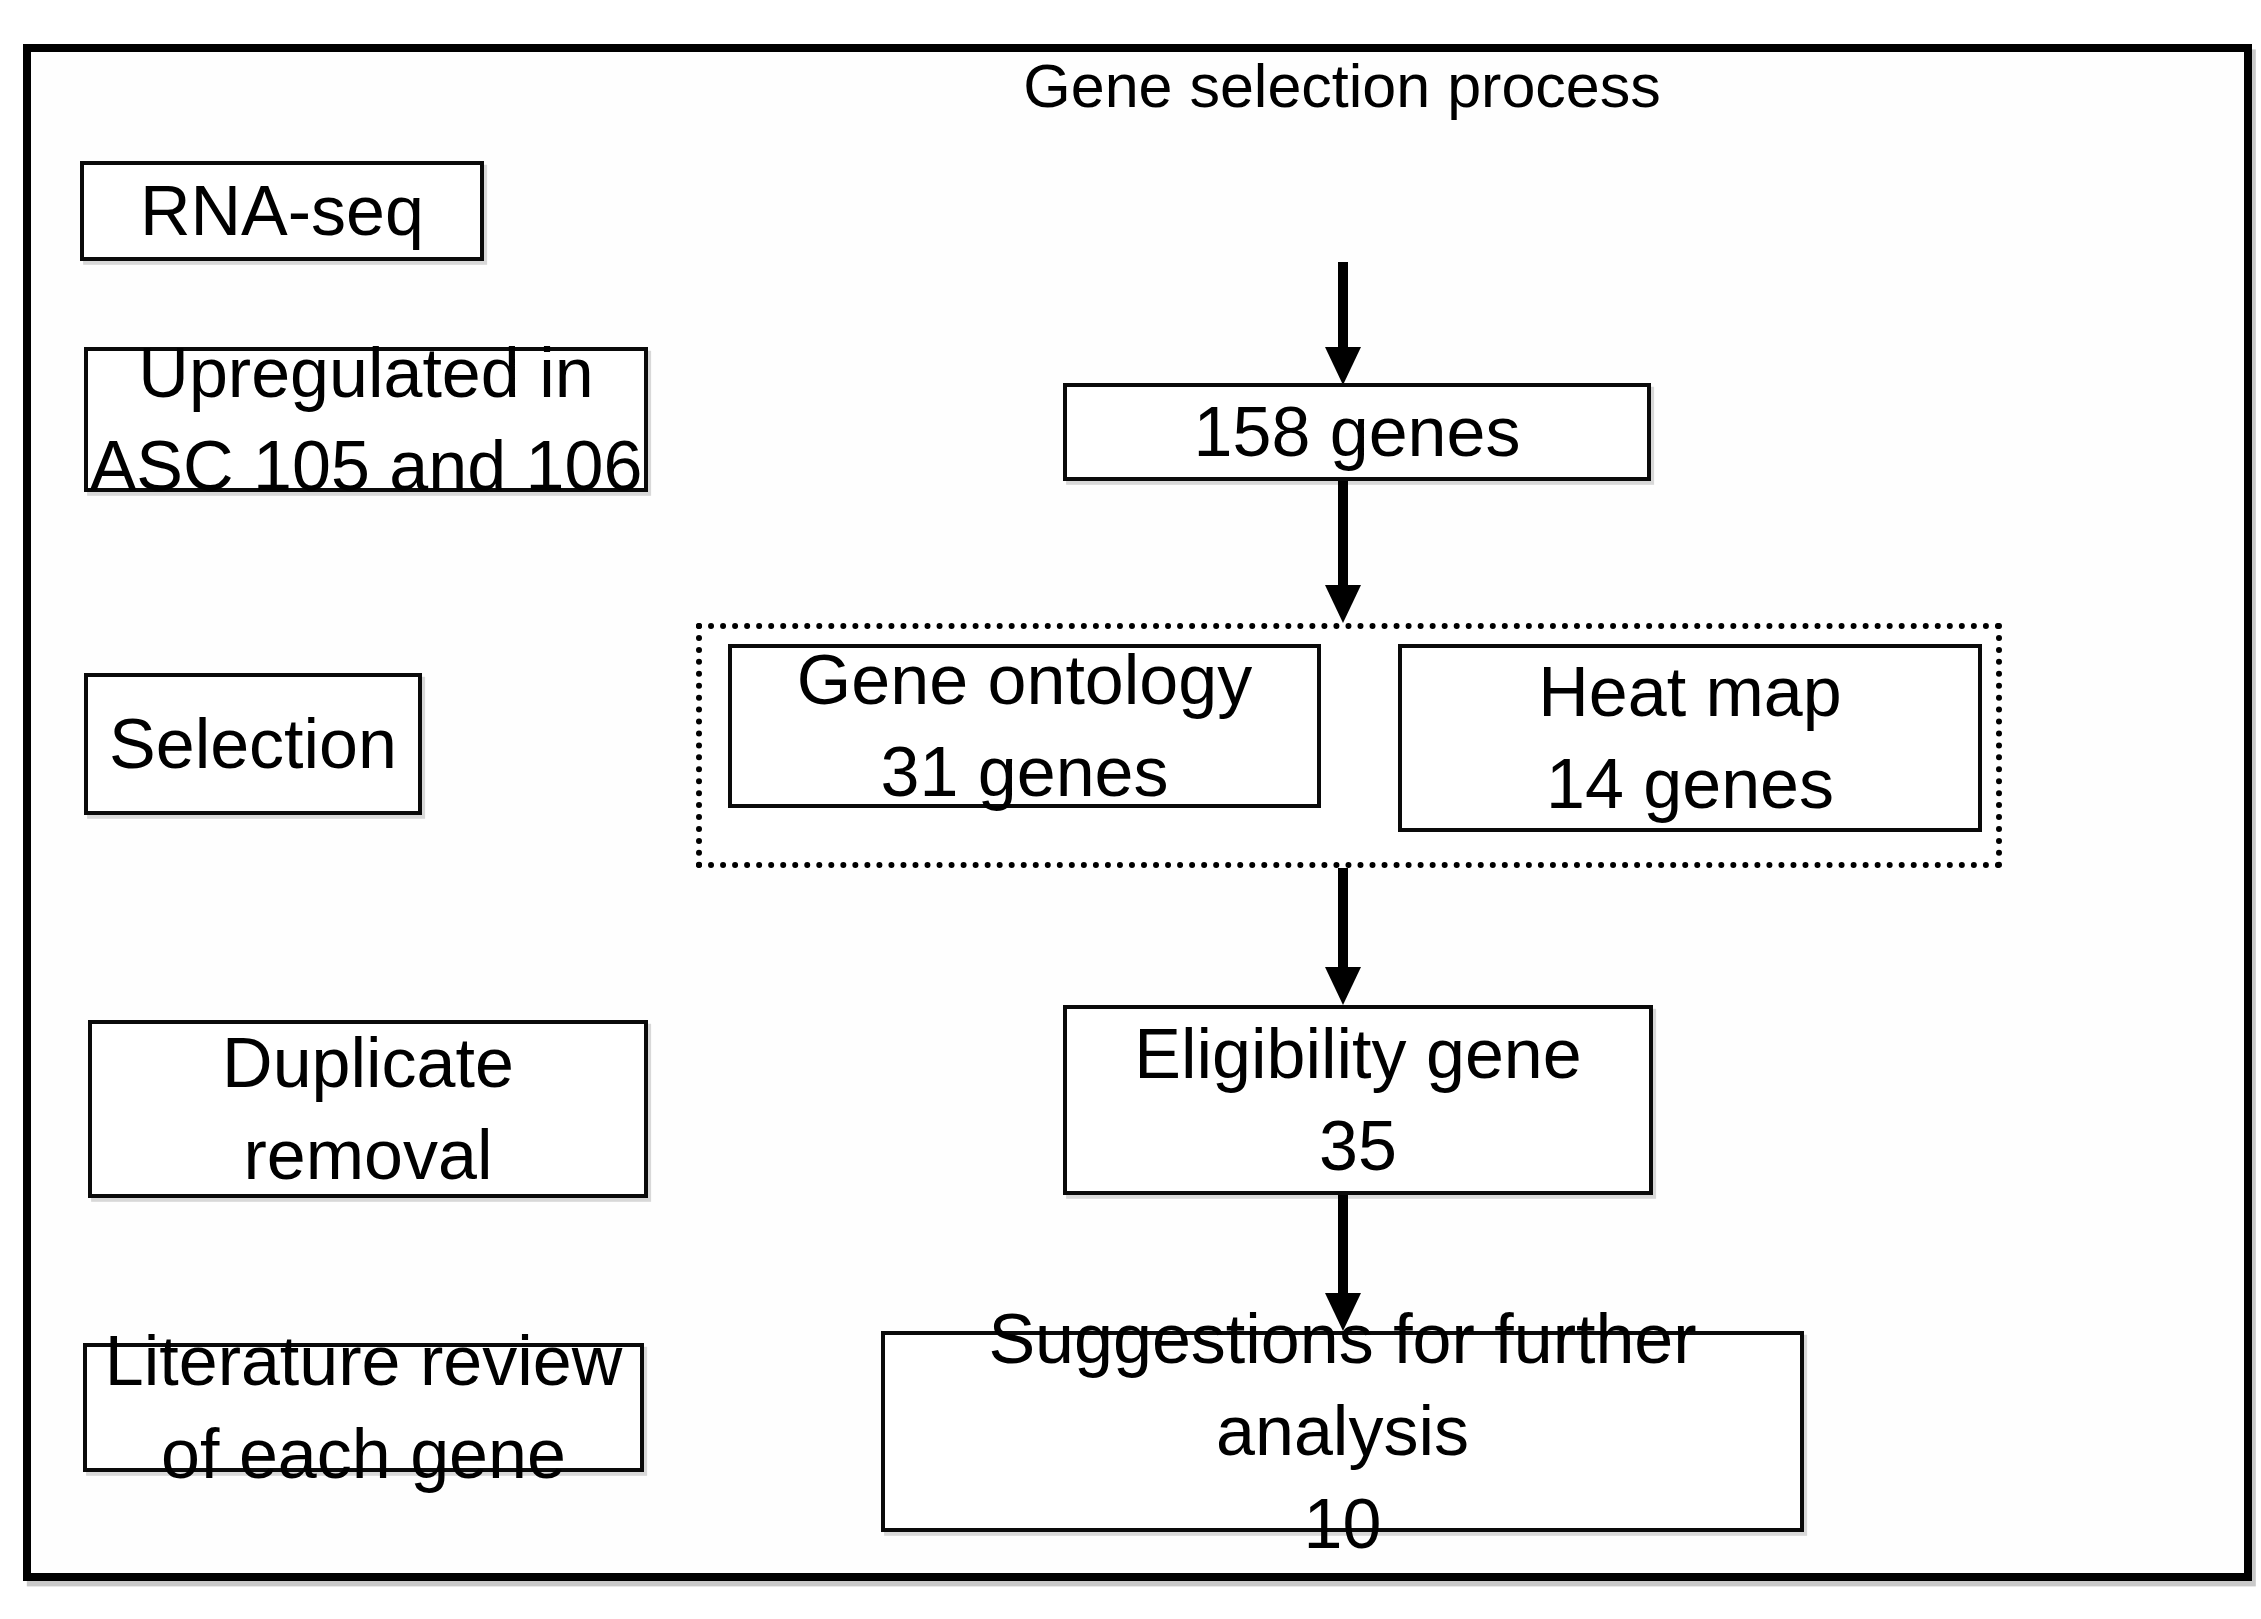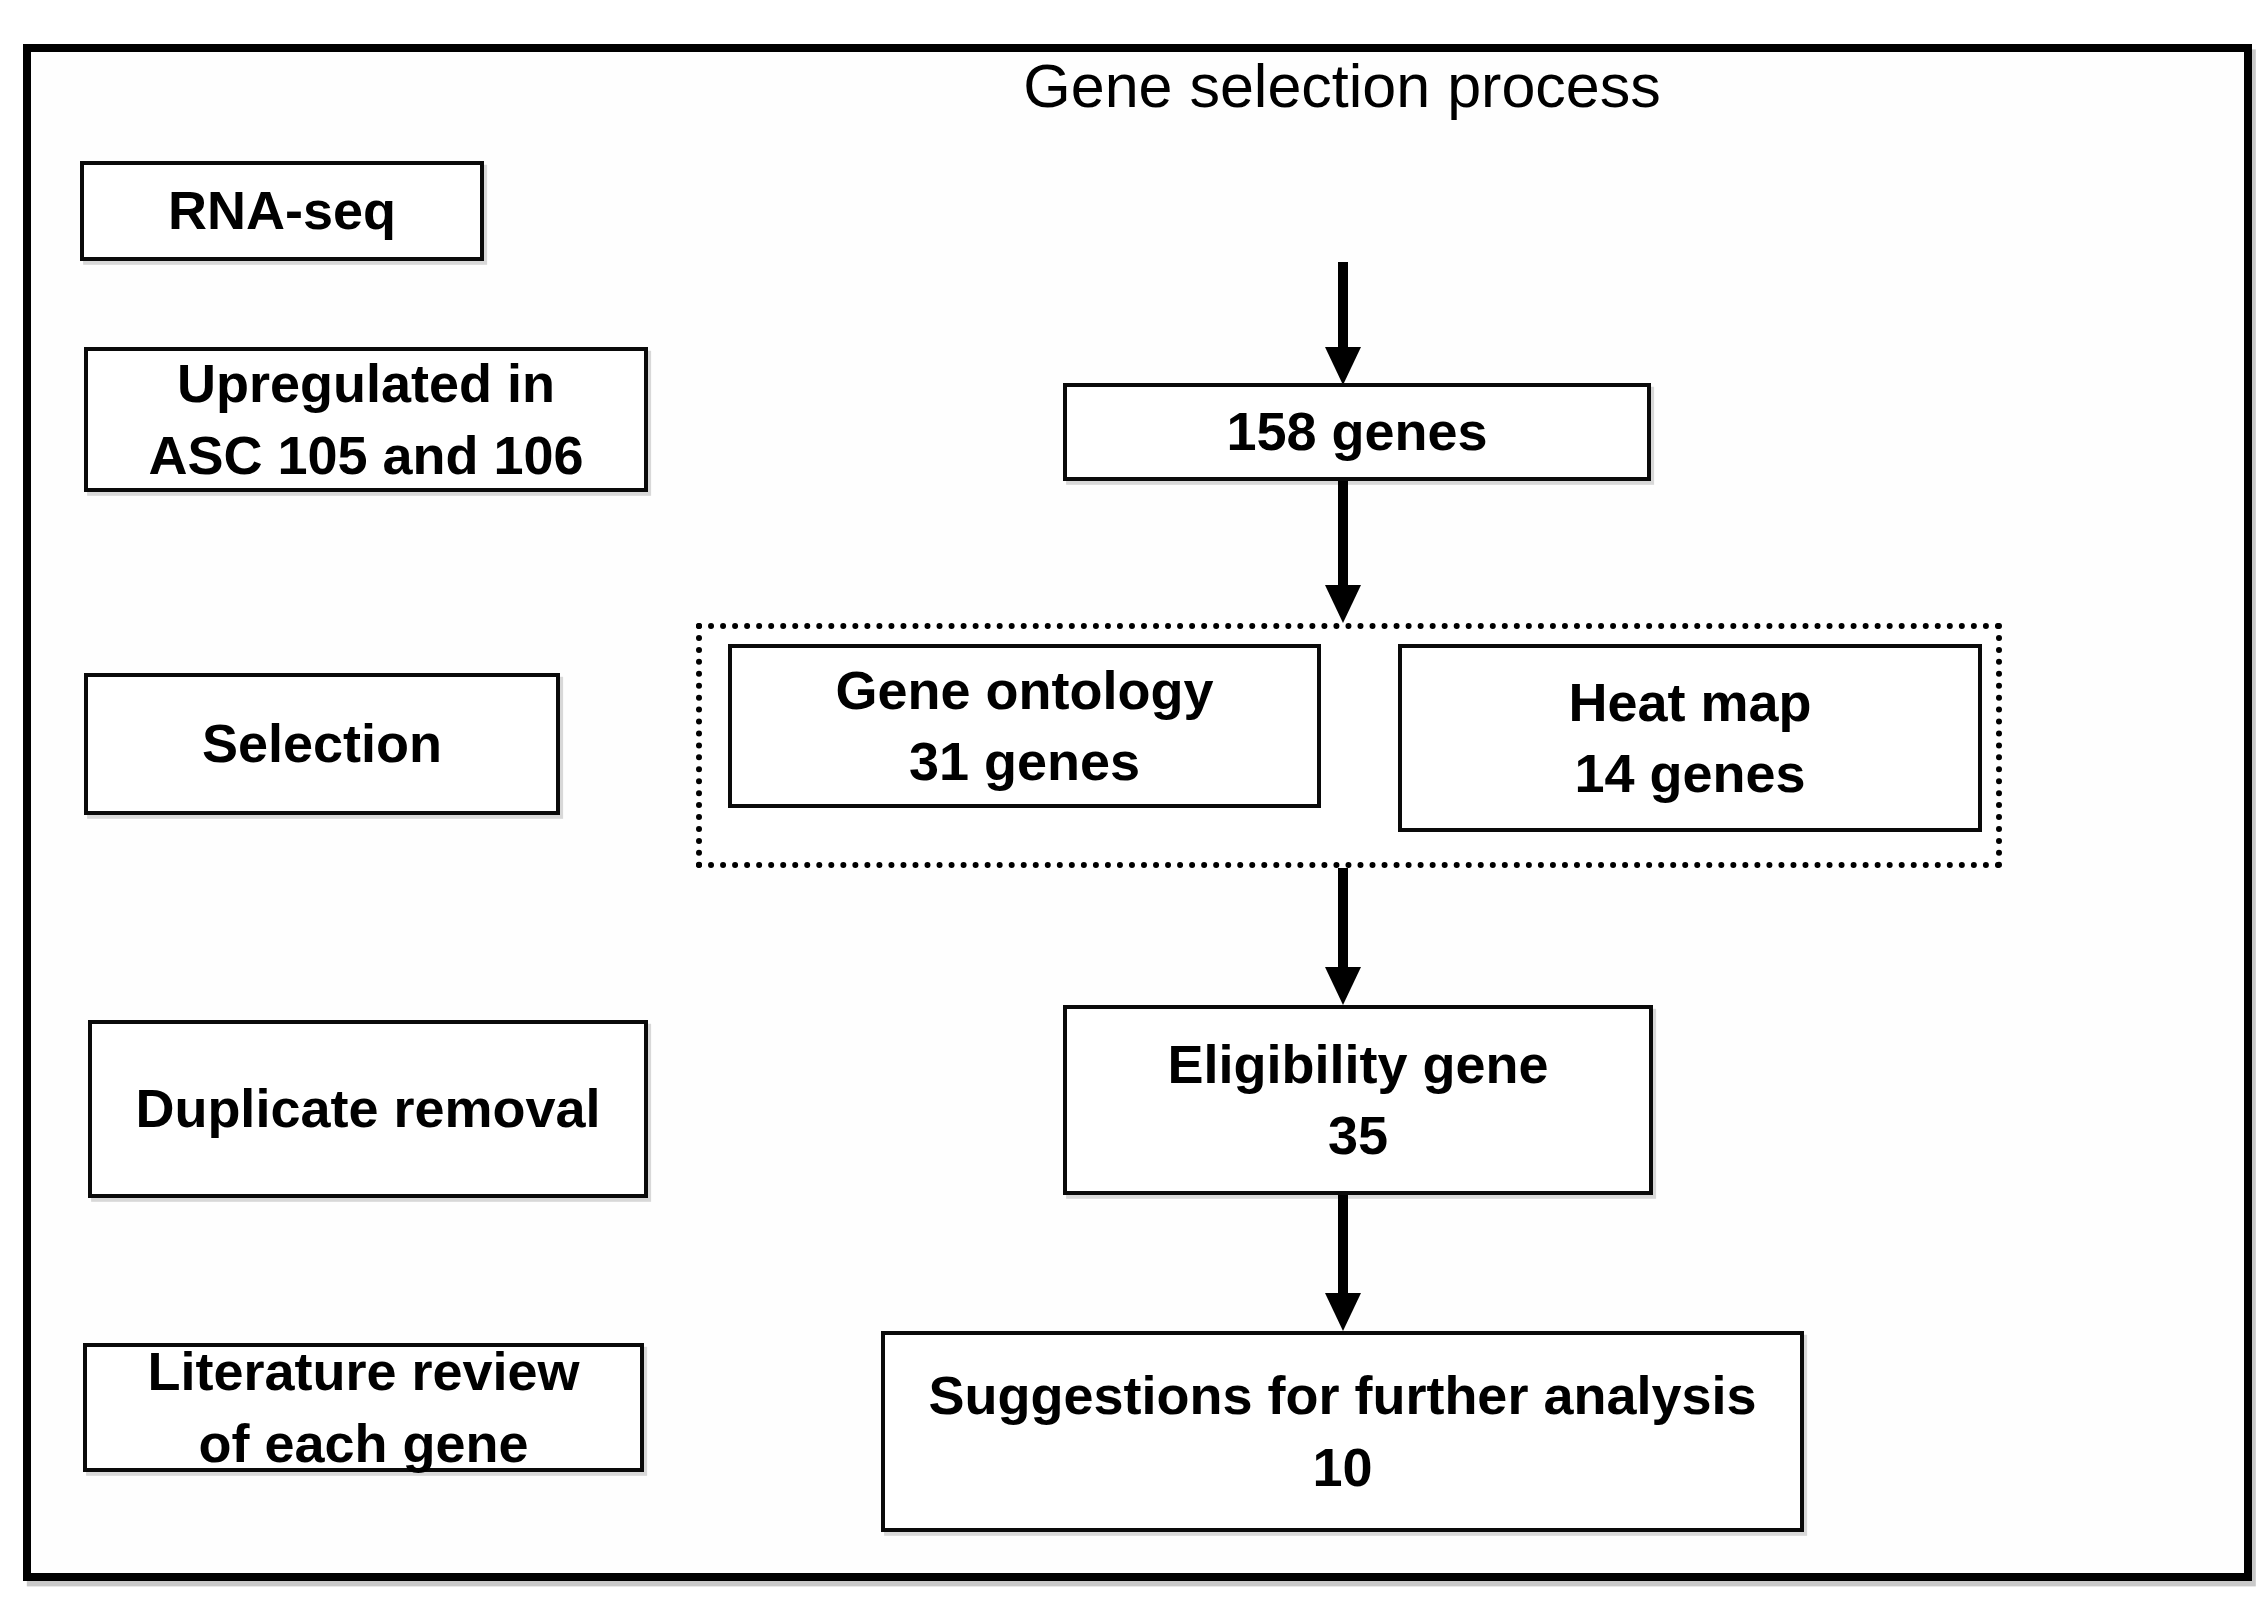--- a/index.html
+++ b/index.html
@@ -34,25 +34,24 @@
   }
 
   .box {
     position: absolute;
     border: 4.6px solid #0a0a0a;
     background: #fff;
     display: flex;
     align-items: center;
     justify-content: center;
     text-align: center;
-    font-size: 54px;
+    font-size: 70px;
     line-height: 1.32;
     white-space: pre-line;
     box-shadow: 3.1px 3.8px 0 #d8d8d8;
-    font-weight: bold;
   }
 
   .group {
     position: absolute;
     left: 696px; top: 623px;
     width: 1306px; height: 245px;
     border: 6.1px dotted #000;
     background: #fff;
   }
   .group .box { box-shadow: none; }
@@ -79,21 +78,21 @@
 
   <div class="frame"></div>
 
   <div class="title">Gene selection process</div>
 
   <div class="box" style="left:80px; top:161px; width:404px; height:100px;">RNA-seq</div>
 
   <div class="box" style="left:84px; top:347px; width:564px; height:145px;">Upregulated in
 ASC 105 and 106</div>
 
-  <div class="box" style="left:84px; top:673px; width:476px; height:142px;">Selection</div>
+  <div class="box" style="left:84px; top:673px; width:338px; height:142px;">Selection</div>
 
   <div class="box" style="left:88px; top:1020px; width:560px; height:178px;">Duplicate removal</div>
 
   <div class="box" style="left:83px; top:1343px; width:561px; height:129px;">Literature review
 of each gene</div>
 
 
   <div class="arrow" style="left:1324px; top:262px; height:123px;">
     <div class="shaft"></div>
     <div class="head"></div>

